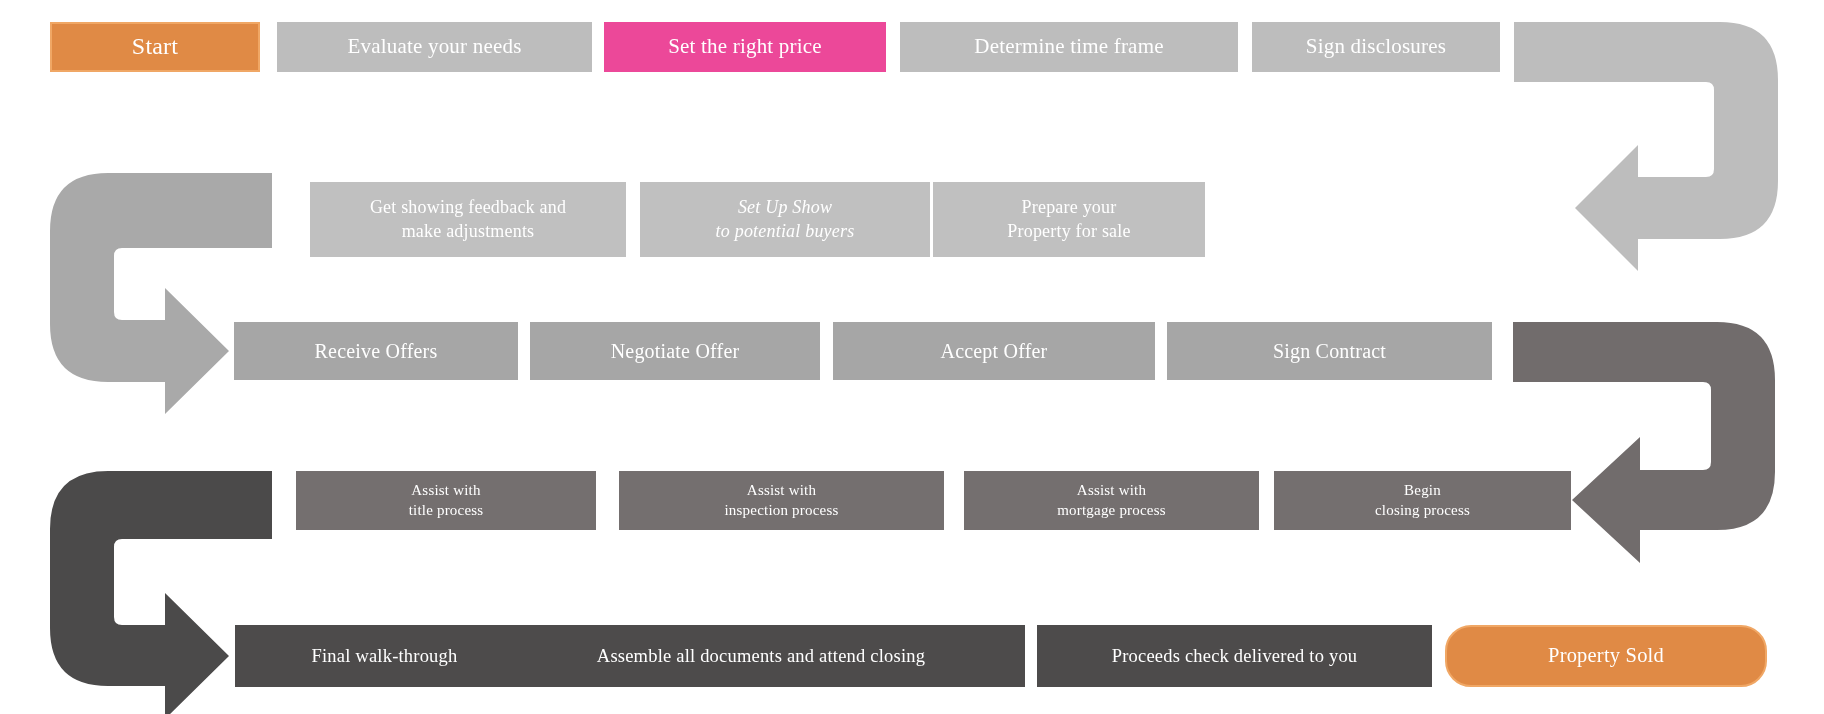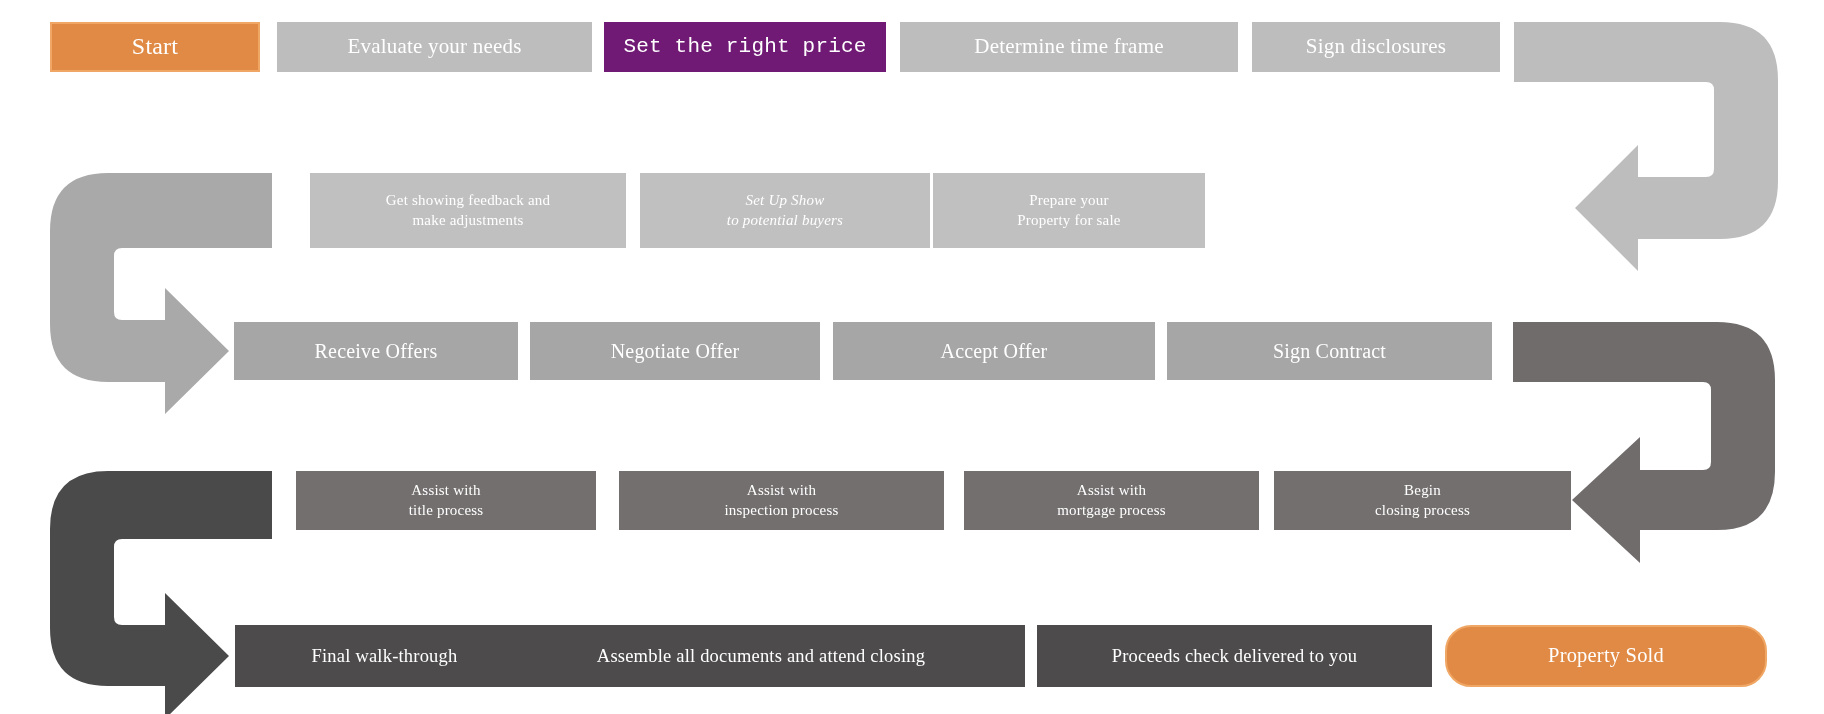--- a/index.html
+++ b/index.html
@@ -17,21 +17,21 @@
 
   
   .r1{top:22px;height:50px;font-size:21px;}
   #b-start{left:50px;width:210px;font-size:24px;}
   #b-evaluate{left:277px;width:315px;}
   #b-setprice{left:604px;width:282px;}
   #b-determine{left:900px;width:338px;}
   #b-signdisc{left:1252px;width:248px;}
 
   
-  .r2{top:173px;height:75px;font-size:15px;}
+  .r2{top:182px;height:75px;font-size:18px;}
   #b-getshow{left:310px;width:316px;}
   #b-setup{left:640px;width:290px;font-style:italic;}
   #b-prepare{left:933px;width:272px;}
   #b-implement{left:1226px;width:344px;}
 
   
   .r3{top:322px;height:58px;font-size:20px;}
   #b-receive{left:234px;width:284px;}
   #b-negotiate{left:530px;width:290px;}
   #b-accept{left:833px;width:322px;}
@@ -58,21 +58,21 @@
 
   <svg id="arrow-layer" viewBox="0 0 1824 714" xmlns="http://www.w3.org/2000/svg">
     <path d="M1514,22 L1720,22 Q1778,22 1778,80 L1778,181 Q1778,239 1720,239 L1638,239 L1638,271 L1575,208 L1638,145 L1638,177 L1706,177 Q1714,177 1714,169 L1714,90 Q1714,82 1706,82 L1514,82 Z" fill="#BDBDBD"></path>
     <path d="M272,173 L108,173 Q50,173 50,231 L50,324 Q50,382 108,382 L165,382 L165,414 L229,351 L165,288 L165,320 L122,320 Q114,320 114,312 L114,256 Q114,248 122,248 L272,248 Z" fill="#A9A9A9"></path>
     <path d="M1513,322 L1717,322 Q1775,322 1775,380 L1775,472 Q1775,530 1717,530 L1640,530 L1640,563 L1572,500 L1640,437 L1640,470 L1703,470 Q1711,470 1711,462 L1711,390 Q1711,382 1703,382 L1513,382 Z" fill="#716C6C"></path>
     <path d="M272,471 L108,471 Q50,471 50,529 L50,628 Q50,686 108,686 L165,686 L165,719 L229,656 L165,593 L165,625 L122,625 Q114,625 114,617 L114,547 Q114,539 122,539 L272,539 Z" fill="#4B4A4A"></path>
   </svg>
 
   <div class="box r1 accent" id="b-start" style="background-color: rgb(224, 138, 69); border-color: rgb(240, 167, 101);">Start</div>
   <div class="box r1" id="b-evaluate" style="background-color: rgb(189, 189, 189);">Evaluate your needs</div>
-  <div class="box r1" id="b-setprice" style="background-color: #701a75; font-family: Liberation Mono, monospace;">Set the right price</div>
+  <div class="box r1" id="b-setprice" style="background-color: #ec4899;">Set the right price</div>
   <div class="box r1" id="b-determine" style="background-color: rgb(189, 189, 189);">Determine time frame</div>
   <div class="box r1" id="b-signdisc" style="background-color: rgb(189, 189, 189);">Sign disclosures</div>
 
   <div class="box r2" id="b-getshow" style="background-color: rgb(192, 192, 192);">Get showing feedback and
 make adjustments</div>
   <div class="box r2" id="b-setup" style="background-color: rgb(192, 192, 192);">Set Up Show
 to potential buyers</div>
   <div class="box r2" id="b-prepare" style="background-color: rgb(192, 192, 192);">Prepare your
 Property for sale</div>
 

